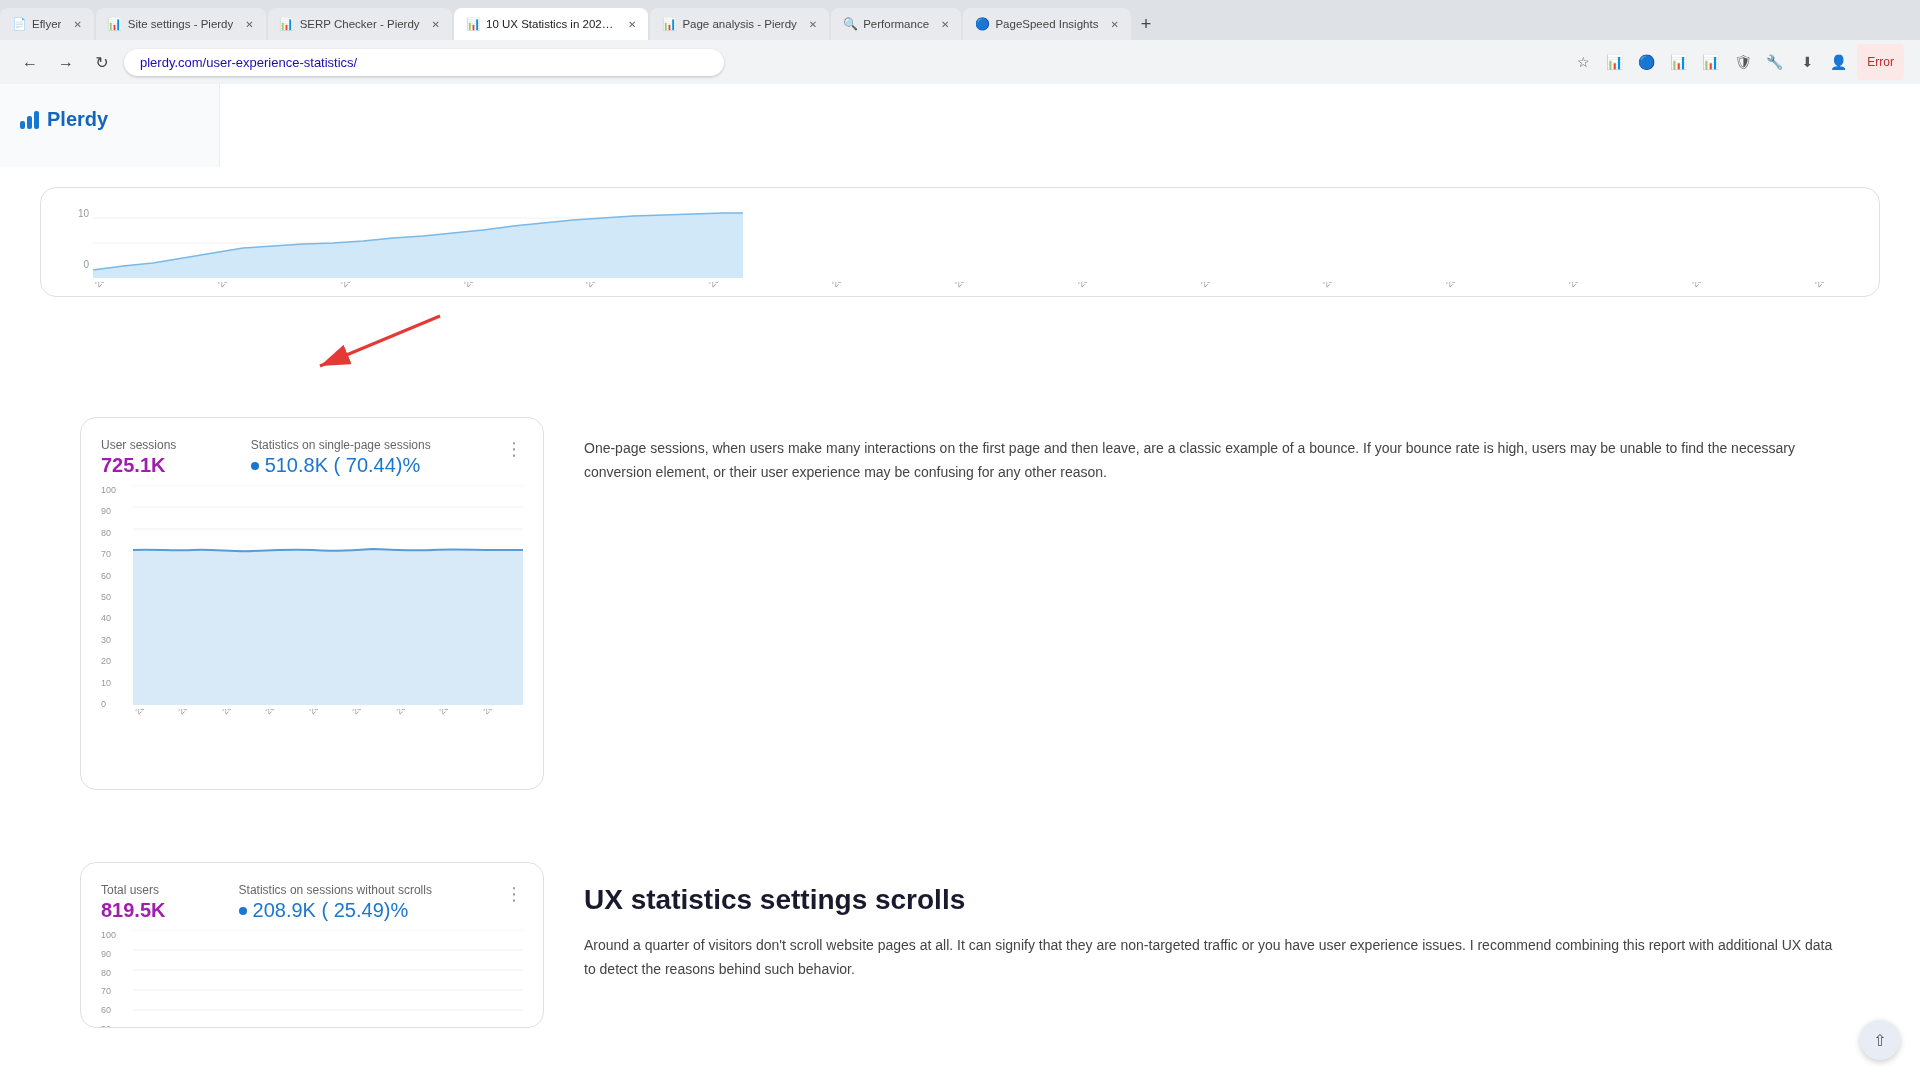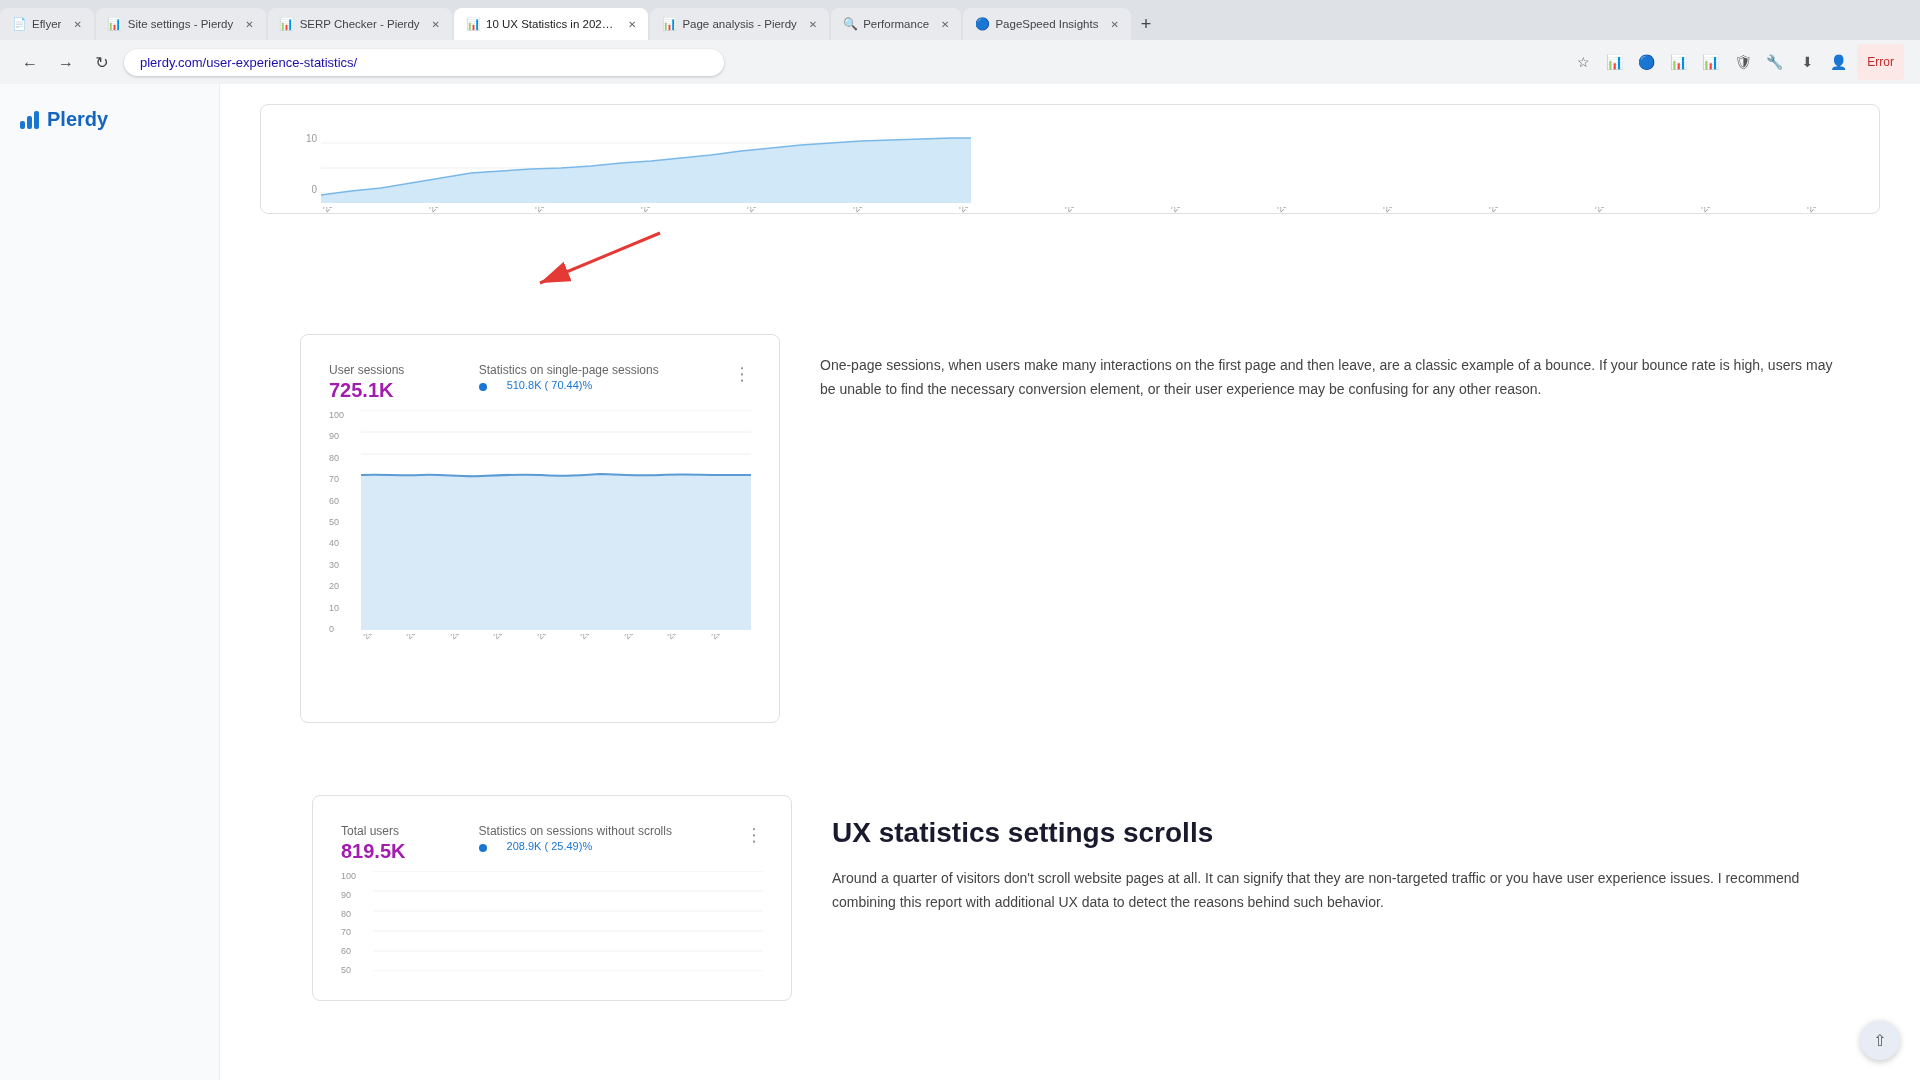--- a/index.html
+++ b/index.html
@@ -15,39 +15,39 @@
     .tab-new { background: none; border: none; font-size: 18px; color: #444; padding: 0 8px; cursor: pointer; align-self: center; }
 
     .address-bar { display: flex; align-items: center; background: #f1f3f4; padding: 6px 16px; gap: 8px; height: 44px; }
     .nav-btn { background: none; border: none; font-size: 16px; color: #444; cursor: pointer; padding: 4px; border-radius: 50%; width: 28px; height: 28px; display: flex; align-items: center; justify-content: center; }
     .url-bar { flex: 1; max-width: 600px; background: #fff; border: none; border-radius: 20px; padding: 6px 16px; font-size: 13px; color: #1a0dab; box-shadow: 0 1px 3px rgba(0,0,0,0.2); }
     .toolbar-right { display: flex; align-items: center; gap: 4px; margin-left: auto; }
     .toolbar-icon { width: 28px; height: 28px; display: flex; align-items: center; justify-content: center; font-size: 14px; border-radius: 50%; cursor: pointer; color: #555; }
     .error-btn { background: #fce8e6; color: #c62828; border: none; border-radius: 4px; padding: 11px 10px; font-size: 12px; cursor: pointer; }
 
     
-    .page-content { display: flex; flex-direction: row; width: 100%; height: calc(1080px - 84px); overflow: hidden; background: #fff; }
+    .page-content { display: flex; flex-direction: column; width: 100%; height: calc(1080px - 84px); overflow: hidden; background: #fff; }
 
     .sidebar { width: 220px; flex-shrink: 0; background: #f8fafc; border-right: 1px solid #e8edf2; padding: 16px 0; }
 
     .logo-area { padding: 8px 20px 20px; }
     .logo-img { display: flex; align-items: center; gap: 8px; font-size: 20px; font-weight: 700; color: #1565c0; }
     .logo-bars { display: flex; gap: 2px; align-items: flex-end; }
     .logo-bar { background: #1976d2; border-radius: 2px; }
 
     .main-area { flex: 1; overflow-y: auto; background: #fff; }
 
     
     .top-chart-section { padding: 20px 40px 20px; background: #fff; }
-    .chart-card { background: #fff; border: 1px solid #e0e0e0; border-radius: 8px; padding: 28px; margin-bottom: 24px; position: relative; }
+    .chart-card { background: #fff; border: 1px solid #e0e0e0; border-radius: 16px; padding: 20px; margin-bottom: 24px; position: relative; }
 
     .chart-header { display: flex; justify-content: space-between; align-items: flex-start; margin-bottom: 8px; }
     .chart-label { font-size: 12px; color: #666; }
     .chart-value { font-size: 20px; font-weight: 600; color: #a21caf; margin-top: 2px; }
-    .chart-stat-value { font-size: 11px; color: #1976d2; margin-top: 2px; display: flex; align-items: flex-end; gap: 20px; }
+    .chart-stat-value { font-size: 20px; color: #1976d2; margin-top: 2px; display: flex; align-items: center; gap: 6px; }
     .stat-dot { width: 8px; height: 8px; border-radius: 50%; background: #1976d2; flex-shrink: 0; }
     .chart-menu { color: #999; cursor: pointer; font-size: 18px; }
 
     
     .content-section { display: flex; align-items: flex-start; padding: 16px 40px; gap: 40px; }
     .chart-col { flex: 0 0 460px; }
     .text-col { flex: 1; padding-top: 20px; }
     .section-title { font-size: 28px; font-weight: 700; color: #1a1a2e; line-height: 1.3; margin-bottom: 16px; }
     .section-text { font-size: 14px; color: #444; line-height: 1.7; }
 
@@ -265,21 +265,21 @@
         </div>
 
         <div class="text-col">
           <p class="section-text">One-page sessions, when users make many interactions on the first page and then leave, are a classic example of a bounce. If your bounce rate is high, users may be unable to find the necessary conversion element, or their user experience may be confusing for any other reason.</p>
         </div>
       </div>
 
       <div class="content-section" style="margin-top:16px;">
 
         <div class="chart-col">
-          <div class="chart-card" style="height:206px;overflow:hidden;margin-left:12px;">
+          <div class="chart-card" style="height:166px;overflow:hidden;">
             <div class="chart-header">
               <div>
                 <div class="chart-label">Total users</div>
                 <div class="chart-value">819.5K</div>
               </div>
               <div>
                 <div class="chart-label">Statistics on sessions without scrolls</div>
                 <div class="chart-stat-value">
                   <span class="stat-dot"></span>
                   <span>208.9K ( 25.49)%</span>

